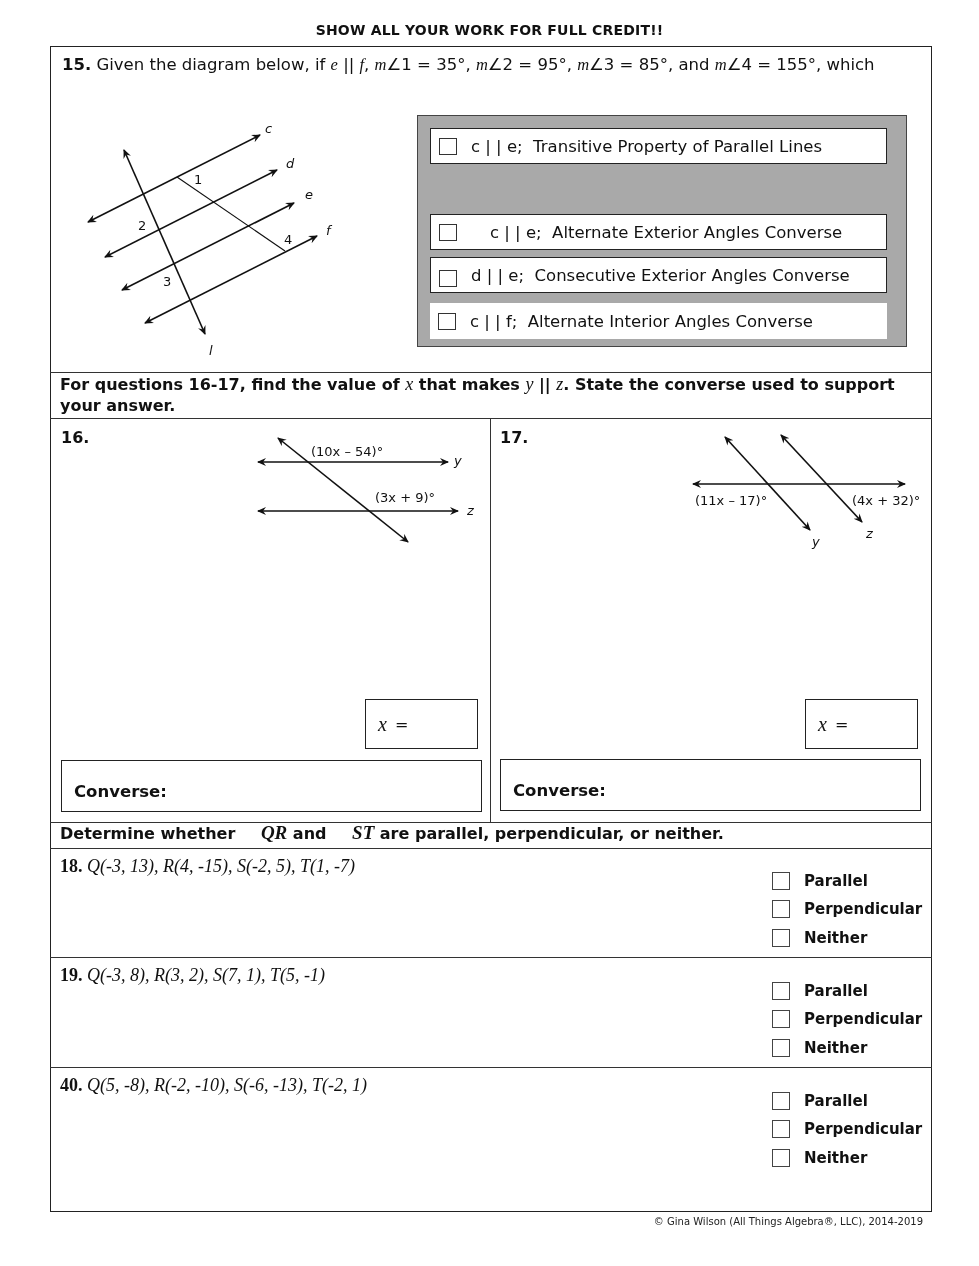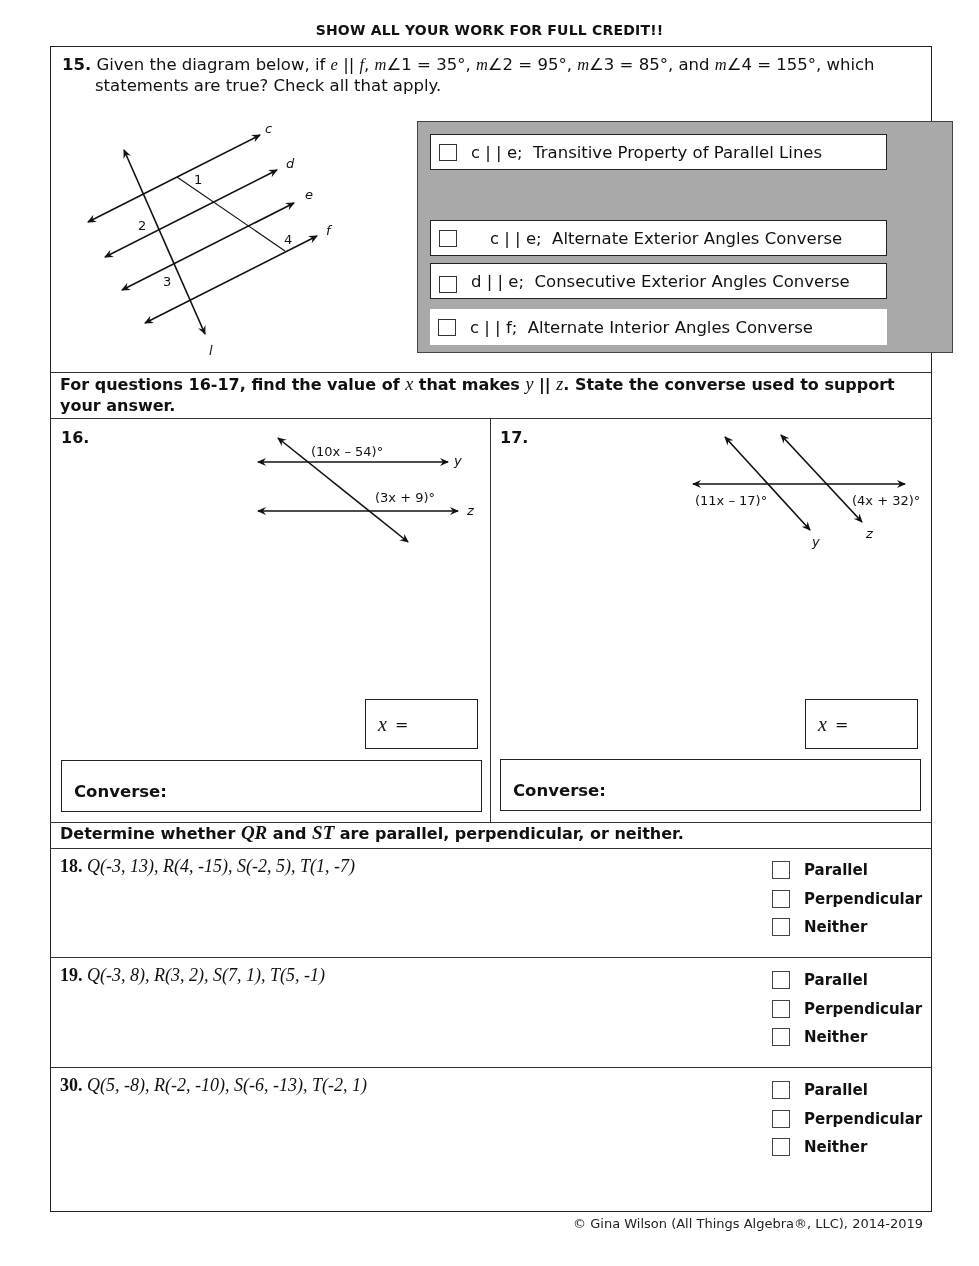--- a/index.html
+++ b/index.html
@@ -7,58 +7,57 @@
   body { position: relative; font-family: "DejaVu Sans", sans-serif; color: #111; overflow: hidden; }
   .abs { position: absolute; }
   .title { left: 0; width: 979px; top: 22px; text-align: center; font-weight: bold; font-size: 14px; letter-spacing: 0.2px; }
   .frame { left: 50px; top: 46px; width: 882px; height: 1166px; border: 1.5px solid #222; }
   .hline { position: absolute; height: 0; border-top: 1.5px solid #333; }
   .vline { position: absolute; width: 0; border-left: 1.5px solid #333; }
   .q15 { left: 62px; top: 54px; width: 820px; font-size: 16.5px; line-height: 21px; }
   .q15 .num { font-weight: bold; }
   .q15 .indent { padding-left: 33px; display: block; }
   .serif-i { font-family: "Liberation Serif", serif; font-style: italic; }
-  .opt-panel { left: 417px; top: 121px; width: 536px; height: 232px; background: #a9a9a9; border: 1.5px solid #444; }
+  .opt-panel { left: 417px; top: 115px; width: 490px; height: 232px; background: #a9a9a9; border: 1.5px solid #444; }
   .opt { position: absolute; left: 12px; width: 457px; height: 36px; background: #fff; border: 1.5px solid #222; font-size: 16.5px; display: flex; align-items: center; white-space: pre; }
   .opt .cb { display: inline-block; width: 18px; height: 17px; border: 1.5px solid #333; margin-left: 8px; margin-right: 14px; flex: none; }
   .opt.noborder { border: none; }
   .instr { left: 60px; top: 374px; width: 860px; font-size: 16px; font-weight: bold; line-height: 21px; }
   .qnum { font-weight: bold; font-size: 16px; }
   .xbox { border: 1.5px solid #222; font-family: "Liberation Serif", serif; font-size: 20px; display: flex; align-items: center; padding-left: 12px; }
   .xbox .eq { font-family: "DejaVu Sans", sans-serif; font-style: normal; font-size: 16px; margin-left: 8px; }
   .conv { border: 1.5px solid #222; font-weight: bold; font-size: 16.5px; display: flex; align-items: flex-end; padding-left: 12px; padding-bottom: 10px; }
   .det { left: 60px; top: 822px; font-size: 16px; font-weight: bold; }
-  .det .qr { font-family: "Liberation Serif", serif; font-style: italic; font-size: 19px; }
+  .det .qr { font-family: "Liberation Serif", serif; font-style: italic; font-size: 19px; margin-left: 20px; }
   .prob { font-family: "Liberation Serif", serif; font-size: 18px; }
   .prob .n { font-weight: bold; }
   .prob i { font-style: italic; }
   .choices { position: absolute; left: 772px; font-size: 15px; font-weight: bold; }
-  .choice { display: flex; align-items: flex-start; height: 28.5px; }
+  .choice { display: flex; align-items: flex-end; height: 28.5px; }
   .choice .cb { width: 18px; height: 18px; border: 1.5px solid #444; margin-right: 14px; display: inline-block; }
-  .footer { right: 56px; top: 1216px; font-size: 13px; color: #222; text-align: center; }
+  .footer { right: 56px; top: 1216px; font-size: 10px; color: #222; text-align: center; }
   svg text { font-family: "DejaVu Sans", sans-serif; }
 </style>
 </head>
 <body>
 
 <div class="abs title">SHOW ALL YOUR WORK FOR FULL CREDIT!!</div>
 
 <div class="abs frame"></div>
 
 <div class="hline" style="left:50px; width:882px; top:372px;"></div>
 <div class="hline" style="left:50px; width:882px; top:418px;"></div>
 <div class="vline" style="left:490px; top:418px; height:404px;"></div>
 <div class="hline" style="left:50px; width:882px; top:822px;"></div>
 <div class="hline" style="left:50px; width:882px; top:848px;"></div>
 <div class="hline" style="left:50px; width:882px; top:957px;"></div>
 <div class="hline" style="left:50px; width:882px; top:1067px;"></div>
 
 <div class="abs q15">
   <span class="num">15.</span><span> Given the diagram below, if </span><span class="serif-i">e</span><span> || </span><span class="serif-i">f</span><span>, </span><span class="serif-i">m</span><span>∠1 = 35°, </span><span class="serif-i">m</span><span>∠2 = 95°, </span><span class="serif-i">m</span><span>∠3 = 85°, and </span><span class="serif-i">m</span><span>∠4 = 155°, which</span>
-  <span class="indent">statements are true?  Check all that apply.</span>
 </div>
 
 <svg class="abs" style="left:70px; top:115px;" width="280" height="250">
   <defs>
     <marker id="ah" markerWidth="10" markerHeight="10" refX="8" refY="5" orient="auto-start-reverse" markerUnits="userSpaceOnUse">
       <path d="M0,1 L9,5 L0,9 L3,5 Z" fill="#111"></path>
     </marker>
   </defs>
   <g stroke="#111" stroke-width="1.6" fill="none">
     <line x1="18" y1="107" x2="190" y2="20" marker-start="url(#ah)" marker-end="url(#ah)"></line>
@@ -182,21 +181,21 @@
       <span class="cb"></span>
       <span>Perpendicular</span>
     </div>
   <div class="choice">
       <span class="cb"></span>
       <span>Neither</span>
     </div>
 </div>
 
 <div class="abs prob" style="left:60px; top:1075px;">
-  <span class="n">30.</span> <i>Q(5, -8), R(-2, -10), S(-6, -13), T(-2, 1)</i>
+  <span class="n">40.</span> <i>Q(5, -8), R(-2, -10), S(-6, -13), T(-2, 1)</i>
 </div>
 <div class="choices" style="top:1081px;">
   <div class="choice">
       <span class="cb"></span>
       <span>Parallel</span>
     </div>
   <div class="choice">
       <span class="cb"></span>
       <span>Perpendicular</span>
     </div>

